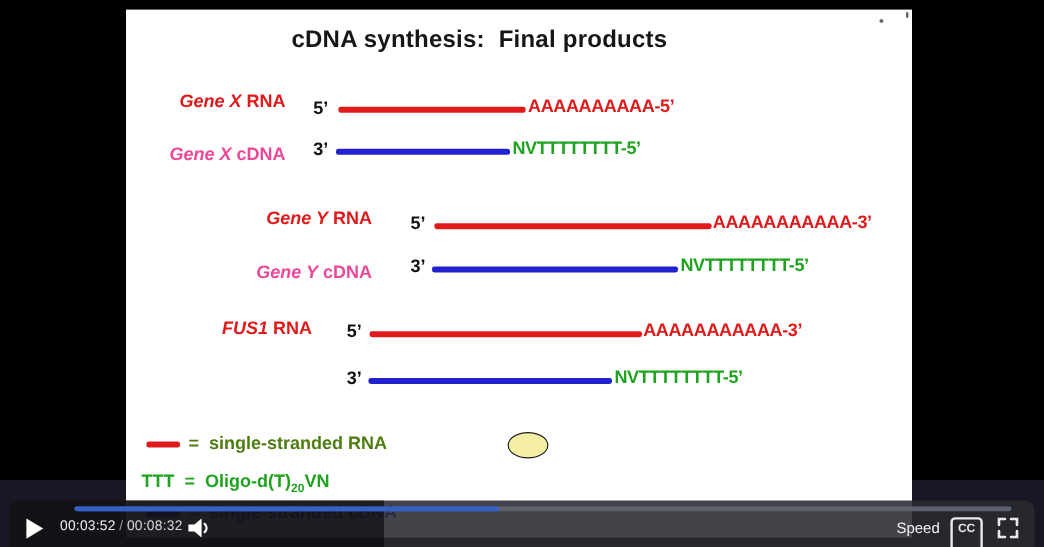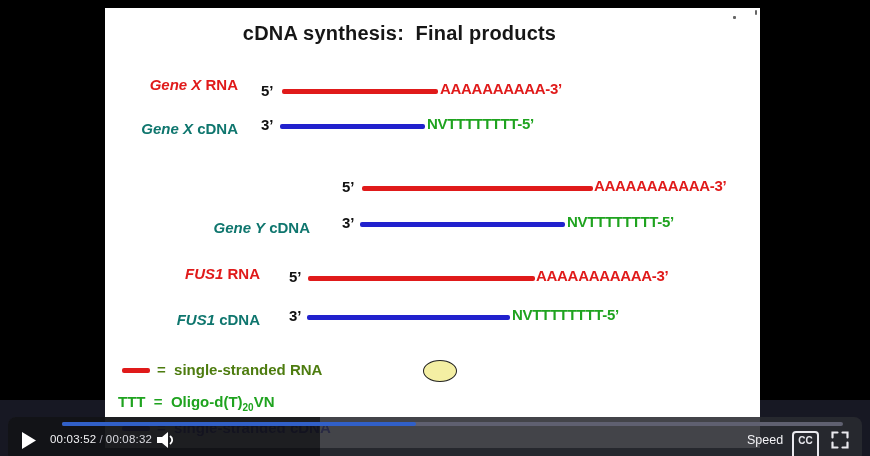--- a/index.html
+++ b/index.html
@@ -12,21 +12,21 @@
   .page-bg-strip { position:absolute; left:0; top:400px; width:870px; height:56px; background:#171823; z-index:1; }
 
   
   .slide { position:absolute; left:105px; top:8px; width:655px; height:440px; background:#ffffff; z-index:2; }
   .slide-title {
     position:absolute; left:0; top:14px; width:589px; text-align:center;
     font-size:20px; font-weight:bold; color:#161616; white-space:pre; letter-spacing:.2px;
   }
   .row-label { position:absolute; font-size:15px; font-weight:bold; text-align:right; white-space:pre; }
   .row-label.rna  { color:#e01a1a; }
-  .row-label.cdna { color:#0f766e; }
+  .row-label.cdna { color:#ec4899; }
   .gene-name { font-style:italic; }
   .end-label { position:absolute; font-size:15px; font-weight:bold; color:#111; }
   .strand { position:absolute; height:5px; border-radius:2px; }
   .strand.rna  { background:#e01a1a; }
   .strand.cdna { background:#2121cd; }
   .seq { position:absolute; font-size:15px; font-weight:bold; letter-spacing:-0.3px; white-space:pre; }
   .seq.rna  { color:#e01a1a; }
   .seq.cdna { color:#1fa31f; }
 
   .legend-dash { position:absolute; width:28px; height:5px; border-radius:2px; }
@@ -77,42 +77,42 @@
 
 <div class="slide">
   <div class="slide-title">cDNA synthesis:  Final products</div>
 
   <div class="speck" style="left:628px; top:8px; width:3px; height:3px;"></div>
   <div class="speck" style="left:650px; top:2px; width:2px; height:5px;"></div>
 
   <div class="row-label rna" style="left:0; top:68px; width:133px;"><span class="gene-name">Gene X</span><span> RNA</span></div>
   <div class="end-label" style="left:156px; top:74px;">5’</div>
   <div class="strand rna" style="left:177px; top:81px; width:156px;"></div>
-  <div class="seq rna" style="left:335px; top:72px;">AAAAAAAAAA-3’</div>
+  <div class="seq rna" style="left:335px; top:72px;">AAAAAAAAAA-5’</div>
 
   <div class="row-label cdna" style="left:0; top:112px; width:133px;"><span class="gene-name">Gene X</span><span> cDNA</span></div>
   <div class="end-label" style="left:156px; top:108px;">3’</div>
   <div class="strand cdna" style="left:175px; top:116px; width:145px;"></div>
   <div class="seq cdna" style="left:322px; top:107px;">NVTTTTTTTT-5’</div>
 
+  <div class="row-label rna" style="left:0; top:166px; width:205px;"><span class="gene-name">Gene Y</span><span> RNA</span></div>
   <div class="end-label" style="left:237px; top:170px;">5’</div>
   <div class="strand rna" style="left:257px; top:178px; width:231px;"></div>
   <div class="seq rna" style="left:489px; top:169px;">AAAAAAAAAAA-3’</div>
 
   <div class="row-label cdna" style="left:0; top:211px; width:205px;"><span class="gene-name">Gene Y</span><span> cDNA</span></div>
   <div class="end-label" style="left:237px; top:206px;">3’</div>
   <div class="strand cdna" style="left:255px; top:214px; width:205px;"></div>
   <div class="seq cdna" style="left:462px; top:205px;">NVTTTTTTTT-5’</div>
 
   <div class="row-label rna" style="left:0; top:257px; width:155px;"><span class="gene-name">FUS1</span><span> RNA</span></div>
   <div class="end-label" style="left:184px; top:260px;">5’</div>
   <div class="strand rna" style="left:203px; top:268px; width:227px;"></div>
   <div class="seq rna" style="left:431px; top:259px;">AAAAAAAAAAA-3’</div>
 
-  <div class="row-label cdna" style="left:0; top:303px; width:155px;"><span class="gene-name">FUS1</span><span> cDNA</span></div>
   <div class="end-label" style="left:184px; top:299px;">3’</div>
   <div class="strand cdna" style="left:202px; top:307px; width:203px;"></div>
   <div class="seq cdna" style="left:407px; top:298px;">NVTTTTTTTT-5’</div>
 
   <div class="legend-dash" style="left:17px; top:360px; background:#e01a1a;"></div>
   <div class="legend-text red" style="left:52px; top:353px;">=  single-stranded RNA</div>
 
   <div class="enzyme-ellipse"></div>
 
   <div class="legend-text green" style="left:13px; top:385px;"><span>TTT  =  Oligo-d(T)</span><sub style="font-size:10px;">20</sub><span>VN</span></div>

